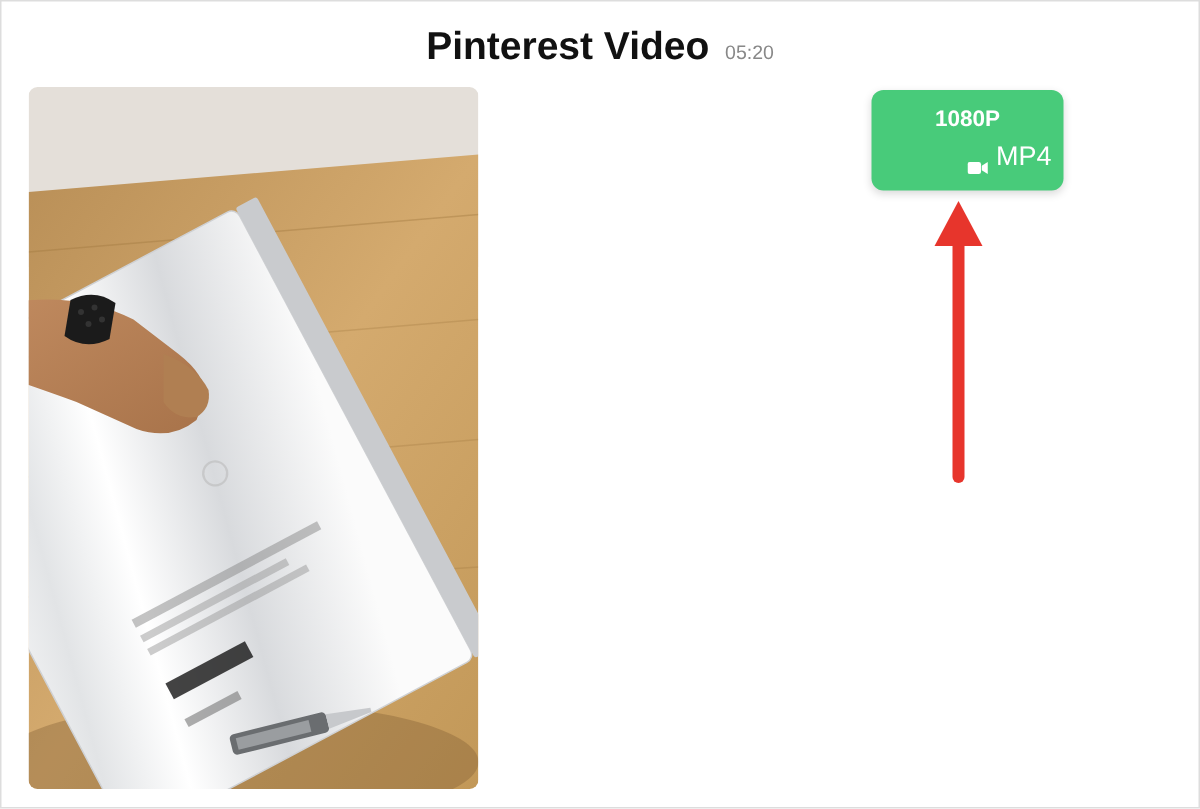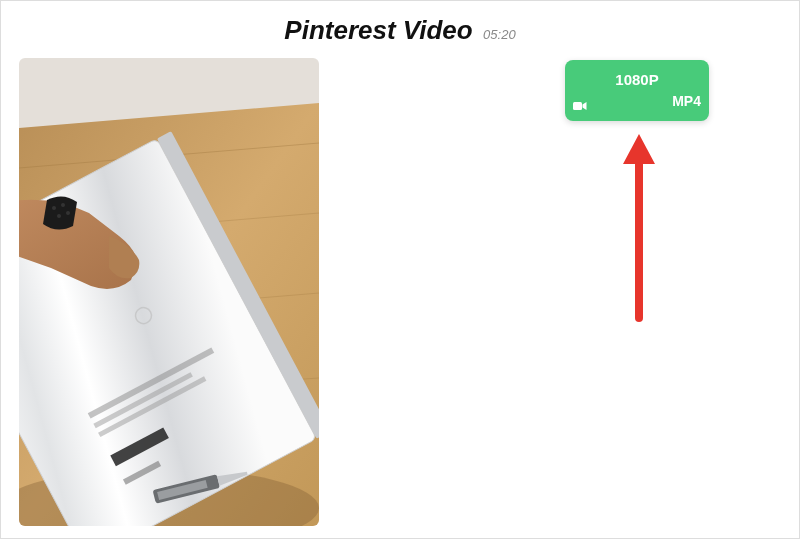--- a/index.html
+++ b/index.html
@@ -7,21 +7,20 @@
       font-family: -apple-system, BlinkMacSystemFont, "Segoe UI", Arial, sans-serif;
       background: #fff;
       width: 800px;
       height: 539px;
       position: relative;
       border: 1px solid #ddd;
     }
     .header {
       text-align: center;
       padding: 14px 0 8px 0;
-      font-style: italic;
     }
     .title {
       font-size: 26px;
       font-weight: 700;
       color: #111;
       display: inline;
     }
     .duration {
       font-size: 13px;
       color: #888;
@@ -44,44 +43,43 @@
     }
     .thumb svg { width: 100%; height: 100%; display: block; }
     .right {
       flex: 1;
       position: relative;
     }
     .download-btn {
       position: absolute;
       top: 2px;
       right: 72px;
-      width: 144px;
+      width: 128px;
       background: #48cb7a;
       border-radius: 8px;
       box-shadow: 0 2px 6px rgba(0,0,0,0.15);
       color: #fff;
       text-align: center;
       padding: 10px 8px 10px 8px;
       cursor: pointer;
       font-size: 14px;
       line-height: 1.35;
     }
     .download-btn .res {
       font-weight: 700;
       font-size: 15px;
       display: block;
     }
     .download-btn .fmt-row {
       display: flex;
       align-items: center;
-      justify-content: space-between;
+      justify-content: flex-end;
       gap: 5px;
       margin-top: 2px;
-      font-size: 14px;
-      font-weight: bold;
+      font-size: 18px;
     }
     .download-btn .size {
       font-size: 13px;
       display: block;
     }
     .cam-icon {
       width: 14px; height: 10px;
       display: inline-block;
     }
     .arrow {

